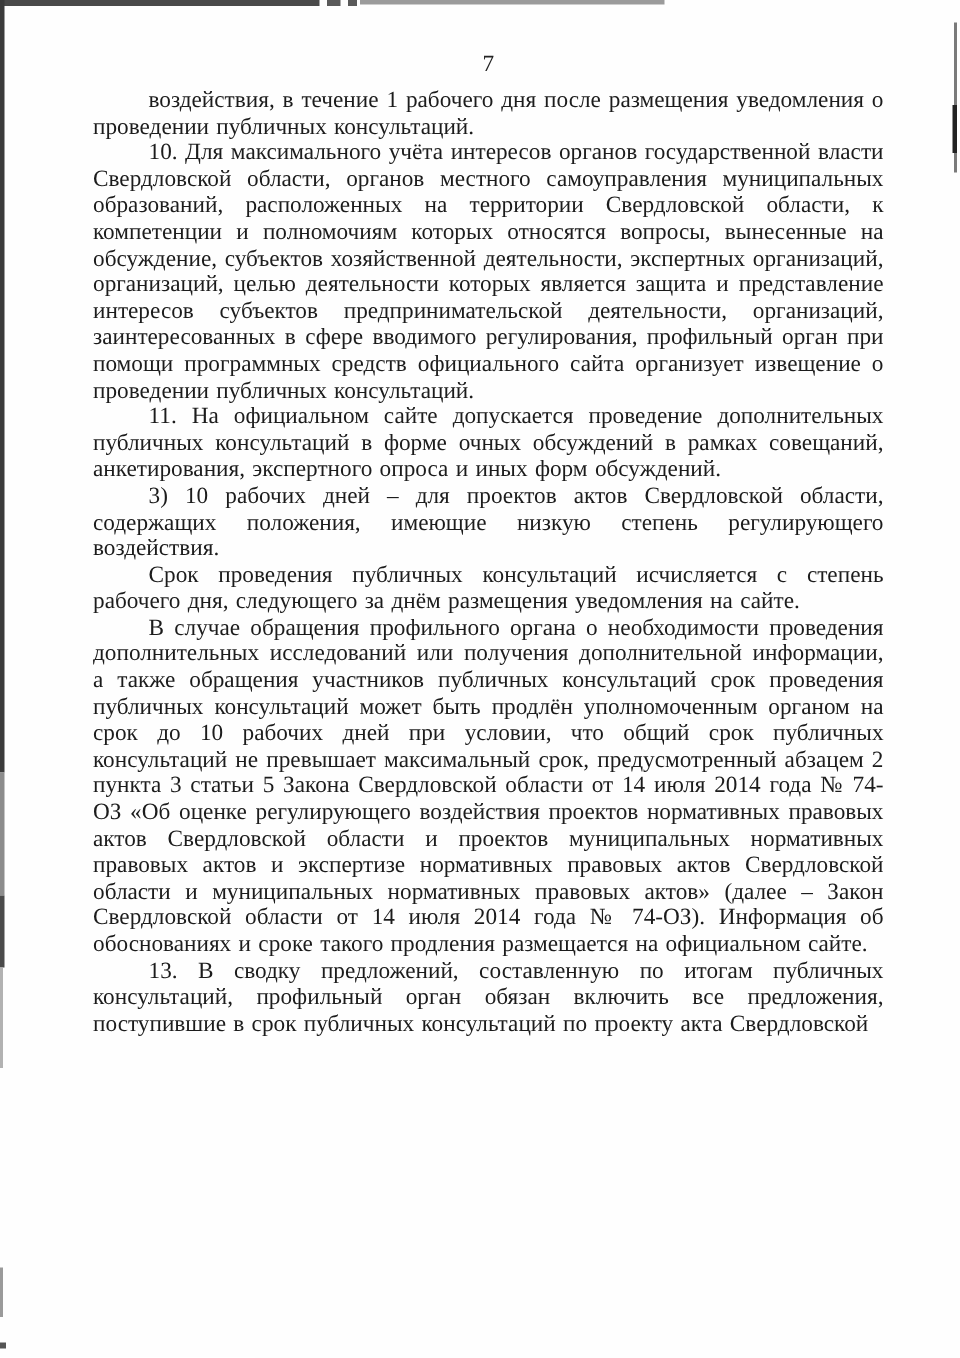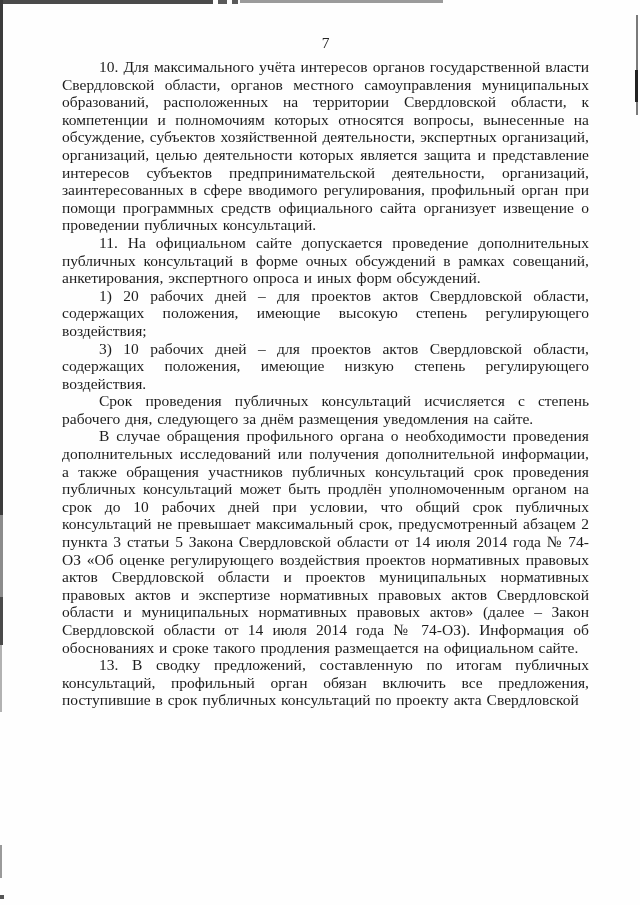--- a/index.html
+++ b/index.html
@@ -66,22 +66,22 @@
   <div class="artifact left-edge-mid"></div>
   <div class="artifact left-edge-dark2"></div>
   <div class="artifact left-edge-light"></div>
   <div class="artifact left-edge-tick"></div>
   <div class="artifact left-edge-dot"></div>
   <div class="artifact right-edge-line"></div>
   <div class="artifact right-edge-dark"></div>
 
   <div class="content">
     <div class="page-number">7</div>
+    <p class="para">воздействия, в течение 1 рабочего дня после размещения уведомления о проведении публичных консультаций.</p>
     <p class="para">10. Для максимального учёта интересов органов государственной власти Свердловской области, органов местного самоуправления муниципальных образований, расположенных на территории Свердловской области, к компетенции и полномочиям которых относятся вопросы, вынесенные на обсуждение, субъектов хозяйственной деятельности, экспертных организаций, организаций, целью деятельности которых является защита и представление интересов субъектов предпринимательской деятельности, организаций, заинтересованных в сфере вводимого регулирования, профильный орган при помощи программных средств официального сайта организует извещение о проведении публичных консультаций.</p>
     <p class="para">11. На официальном сайте допускается проведение дополнительных публичных консультаций в форме очных обсуждений в рамках совещаний, анкетирования, экспертного опроса и иных форм обсуждений.</p>
-    <p class="para">1) 20 рабочих дней – для проектов актов Свердловской области, содержащих положения, имеющие высокую степень регулирующего воздействия;</p>
     <p class="para">3) 10 рабочих дней – для проектов актов Свердловской области, содержащих положения, имеющие низкую степень регулирующего воздействия.</p>
     <p class="para">Срок проведения публичных консультаций исчисляется с степень рабочего дня, следующего за днём размещения уведомления на сайте.</p>
     <p class="para">В случае обращения профильного органа о необходимости проведения дополнительных исследований или получения дополнительной информации, а также обращения участников публичных консультаций срок проведения публичных консультаций может быть продлён уполномоченным органом на срок до 10 рабочих дней при условии, что общий срок публичных консультаций не превышает максимальный срок, предусмотренный абзацем 2 пункта 3 статьи 5 Закона Свердловской области от 14 июля 2014 года № 74-ОЗ «Об оценке регулирующего воздействия проектов нормативных правовых актов Свердловской области и проектов муниципальных нормативных правовых актов и экспертизе нормативных правовых актов Свердловской области и муниципальных нормативных правовых актов» (далее – Закон Свердловской области от 14 июля 2014 года № 74-ОЗ). Информация об обоснованиях и сроке такого продления размещается на официальном сайте.</p>
     <p class="para">13. В сводку предложений, составленную по итогам публичных консультаций, профильный орган обязан включить все предложения, поступившие в срок публичных консультаций по проекту акта Свердловской</p>
   </div>
 
 </div>
 
 </body></html>

